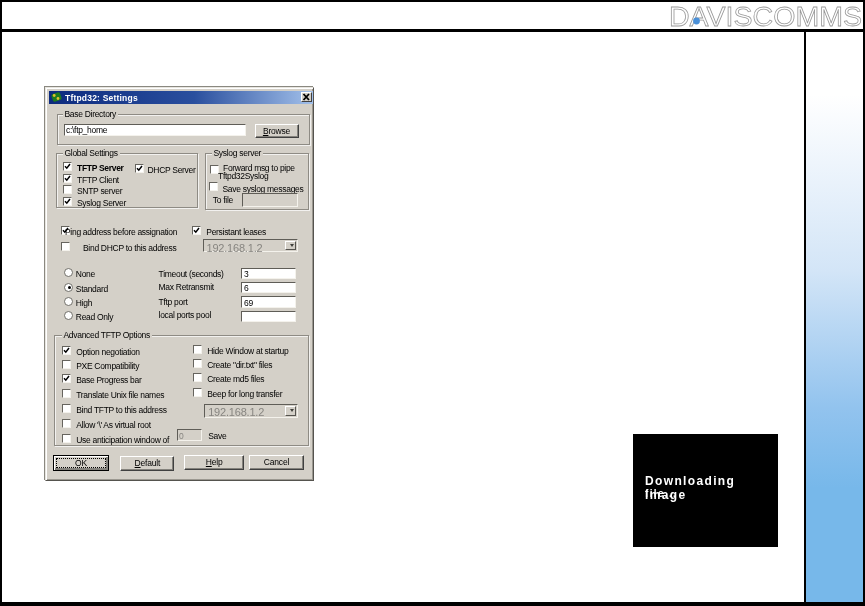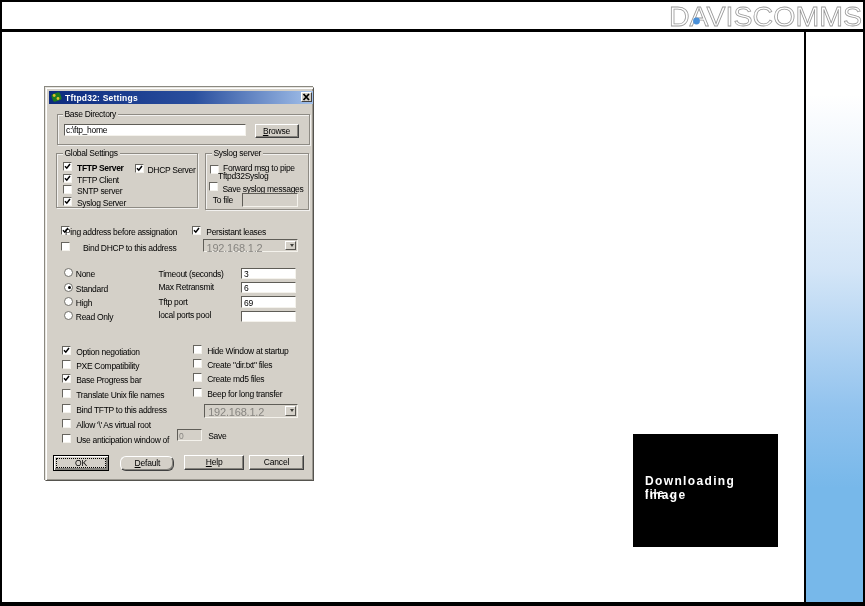--- a/index.html
+++ b/index.html
@@ -174,20 +174,23 @@
     <div class="txt" style="left:198px; top:181px;">3</div>
     <div class="txt" style="left:112.6px; top:193.5px;">Max Retransmit</div>
     <div class="fld" style="left:195px; top:193.9px; width:55px; height:11.5px;"></div>
     <div class="txt" style="left:198px; top:195.4px;">6</div>
     <div class="txt" style="left:112.6px; top:208.5px;">Tftp port</div>
     <div class="fld" style="left:195px; top:208.3px; width:55px; height:11.5px;"></div>
     <div class="txt" style="left:198px; top:209.8px;">69</div>
     <div class="txt" style="left:112.6px; top:222.2px;">local ports pool</div>
     <div class="fld" style="left:195px; top:222.7px; width:55px; height:11.5px;"></div>
 
+    <div class="grp" style="left:7.5px; top:247px; width:255px; height:110.5px;">
+      <span class="glbl" style="left:7px;">Advanced TFTP Options</span>
+    </div>
     <div class="cb" style="left:16.1px; top:258.1px;">
         <svg width="7" height="7" viewBox="0 0 7 7">
           <path d="M1 3.2 L2.8 5.2 L6 1" stroke="#000" stroke-width="1.5" fill="none"></path>
         </svg>
       </div>
     <div class="txt" style="left:30.2px; top:259.1px;">Option negotiation</div>
     <div class="cb" style="left:16.1px; top:272.2px;"></div>
     <div class="txt" style="left:30.2px; top:273.2px;">PXE Compatibility</div>
     <div class="cb" style="left:16.1px; top:286.3px;">
         <svg width="7" height="7" viewBox="0 0 7 7">
@@ -218,21 +221,21 @@
     <div class="combo" style="left:158.2px; top:315.5px; width:93.5px; height:14.1px;">
       <span class="ct">192.168.1.2</span>
         <span class="cbtn"></span>
         <span class="arr" style="top:4.5px;"></span>
     </div>
 
     <div class="btn" style="left:7px; top:367px; width:56px; height:16px; line-height:14px; border:1.5px solid #000; box-shadow:inset 1px 1px 0 #fff, inset -2px -2px 0 #84827c; ">
       <span style="position:absolute; left:2px; top:2px; right:2px; bottom:2px; border:1px dotted #000;"></span>
       <span style="position:relative; top:0;">OK</span>
     </div>
-    <div class="btn" style="left:74.4px; top:367.7px; width:54px; height:15px; line-height:13px;border-radius:6px;"><u>D</u>efault</div>
+    <div class="btn" style="left:74.4px; top:367.7px; width:54px; height:15px; line-height:13px;"><u>D</u>efault</div>
     <div class="btn" style="left:138.2px; top:367px; width:60px; height:15.4px; line-height:13px;"><u>H</u>elp</div>
     <div class="btn" style="left:203px; top:367px; width:55px; height:15.4px; line-height:13px;">Cancel</div>
   </div>
 
   <div class="abs" id="blackbox">
     <div class="l1">Downloading image</div>
     <div class="l2">file...</div>
   </div>
 </div>
 

